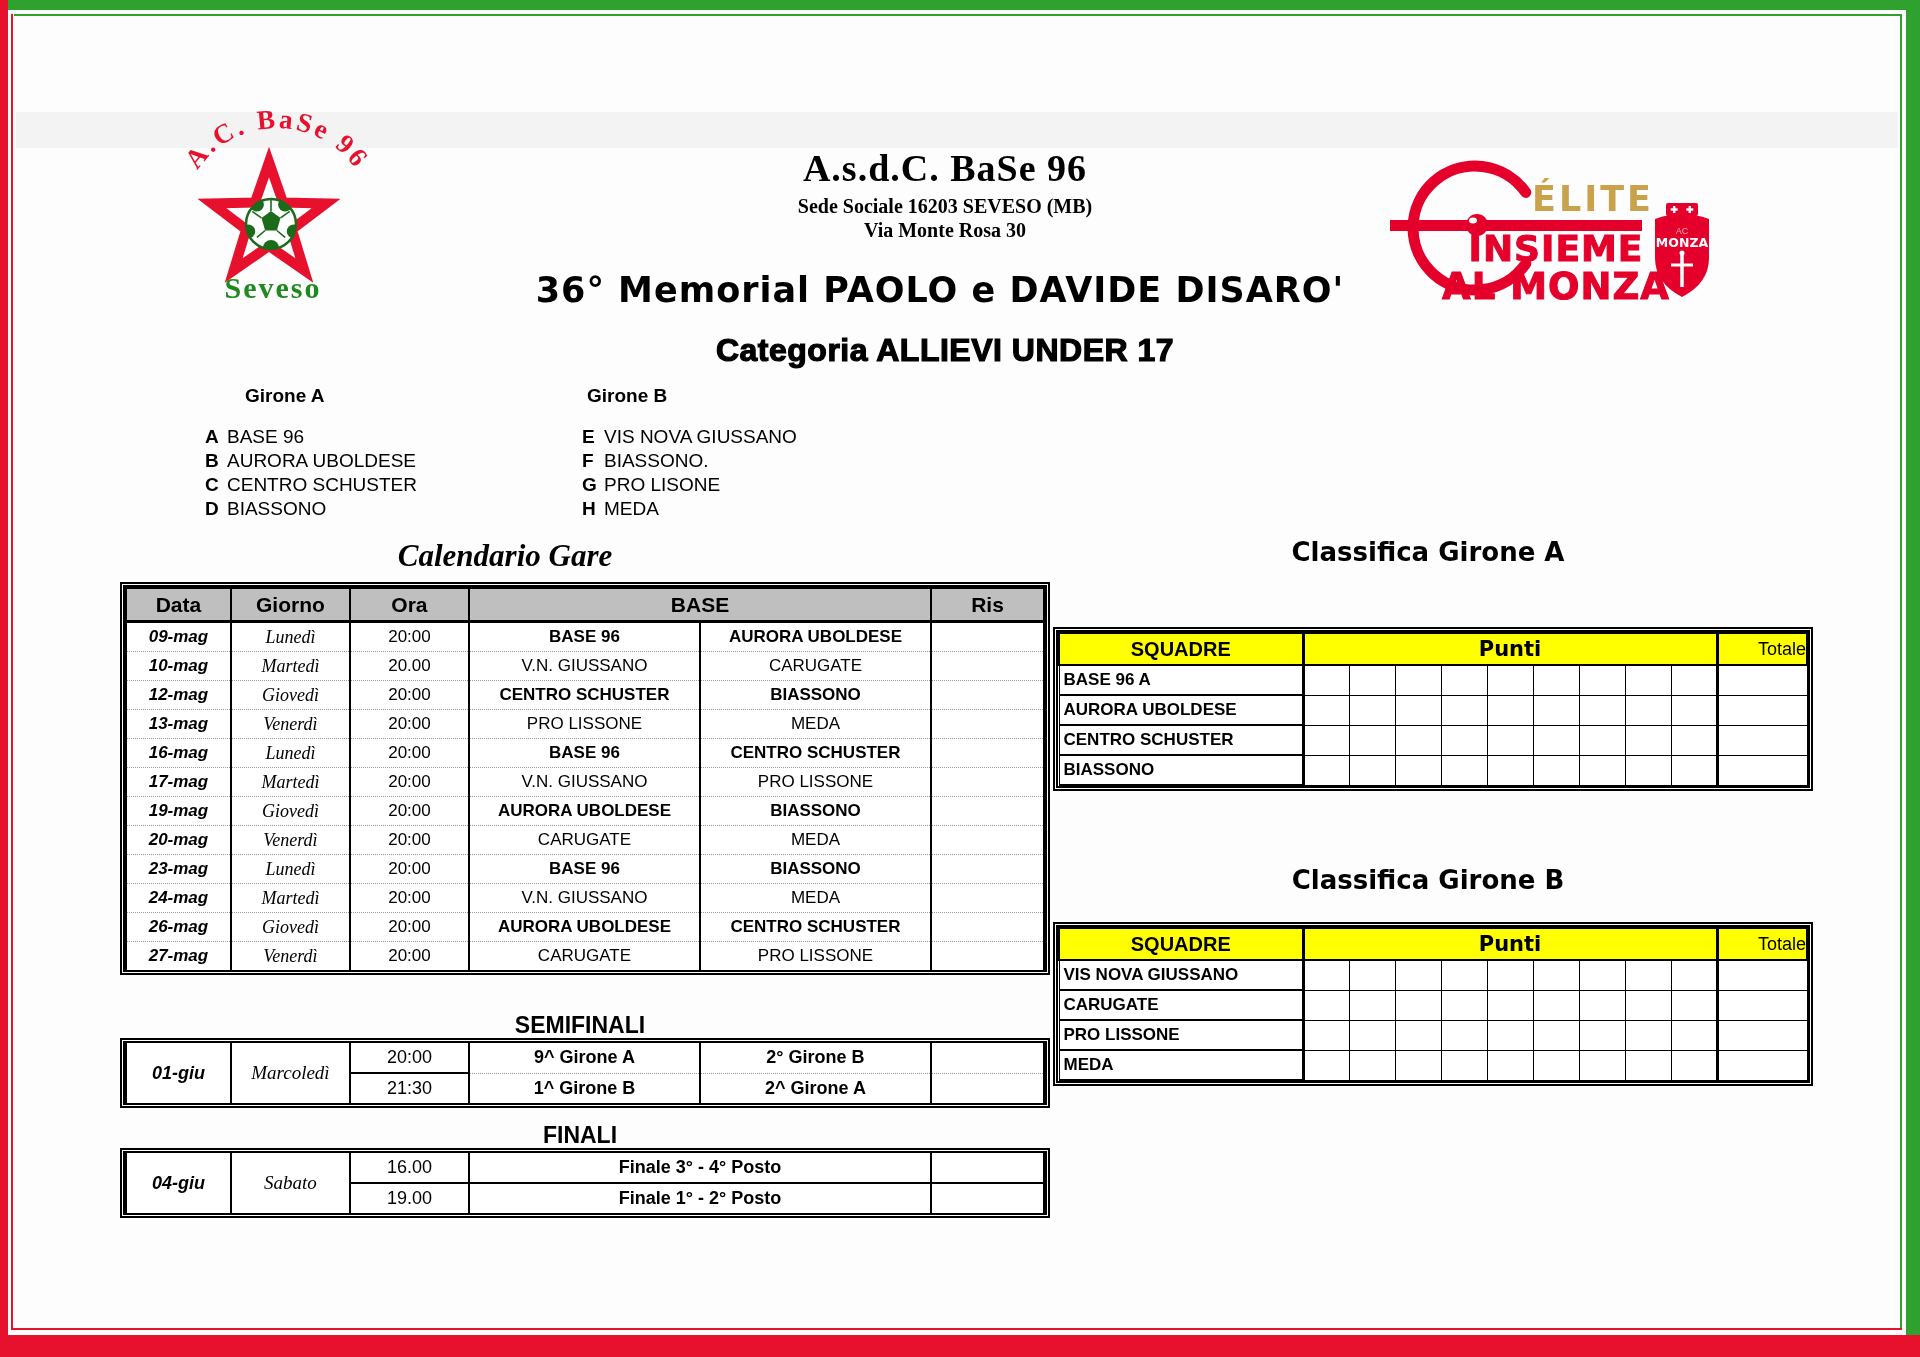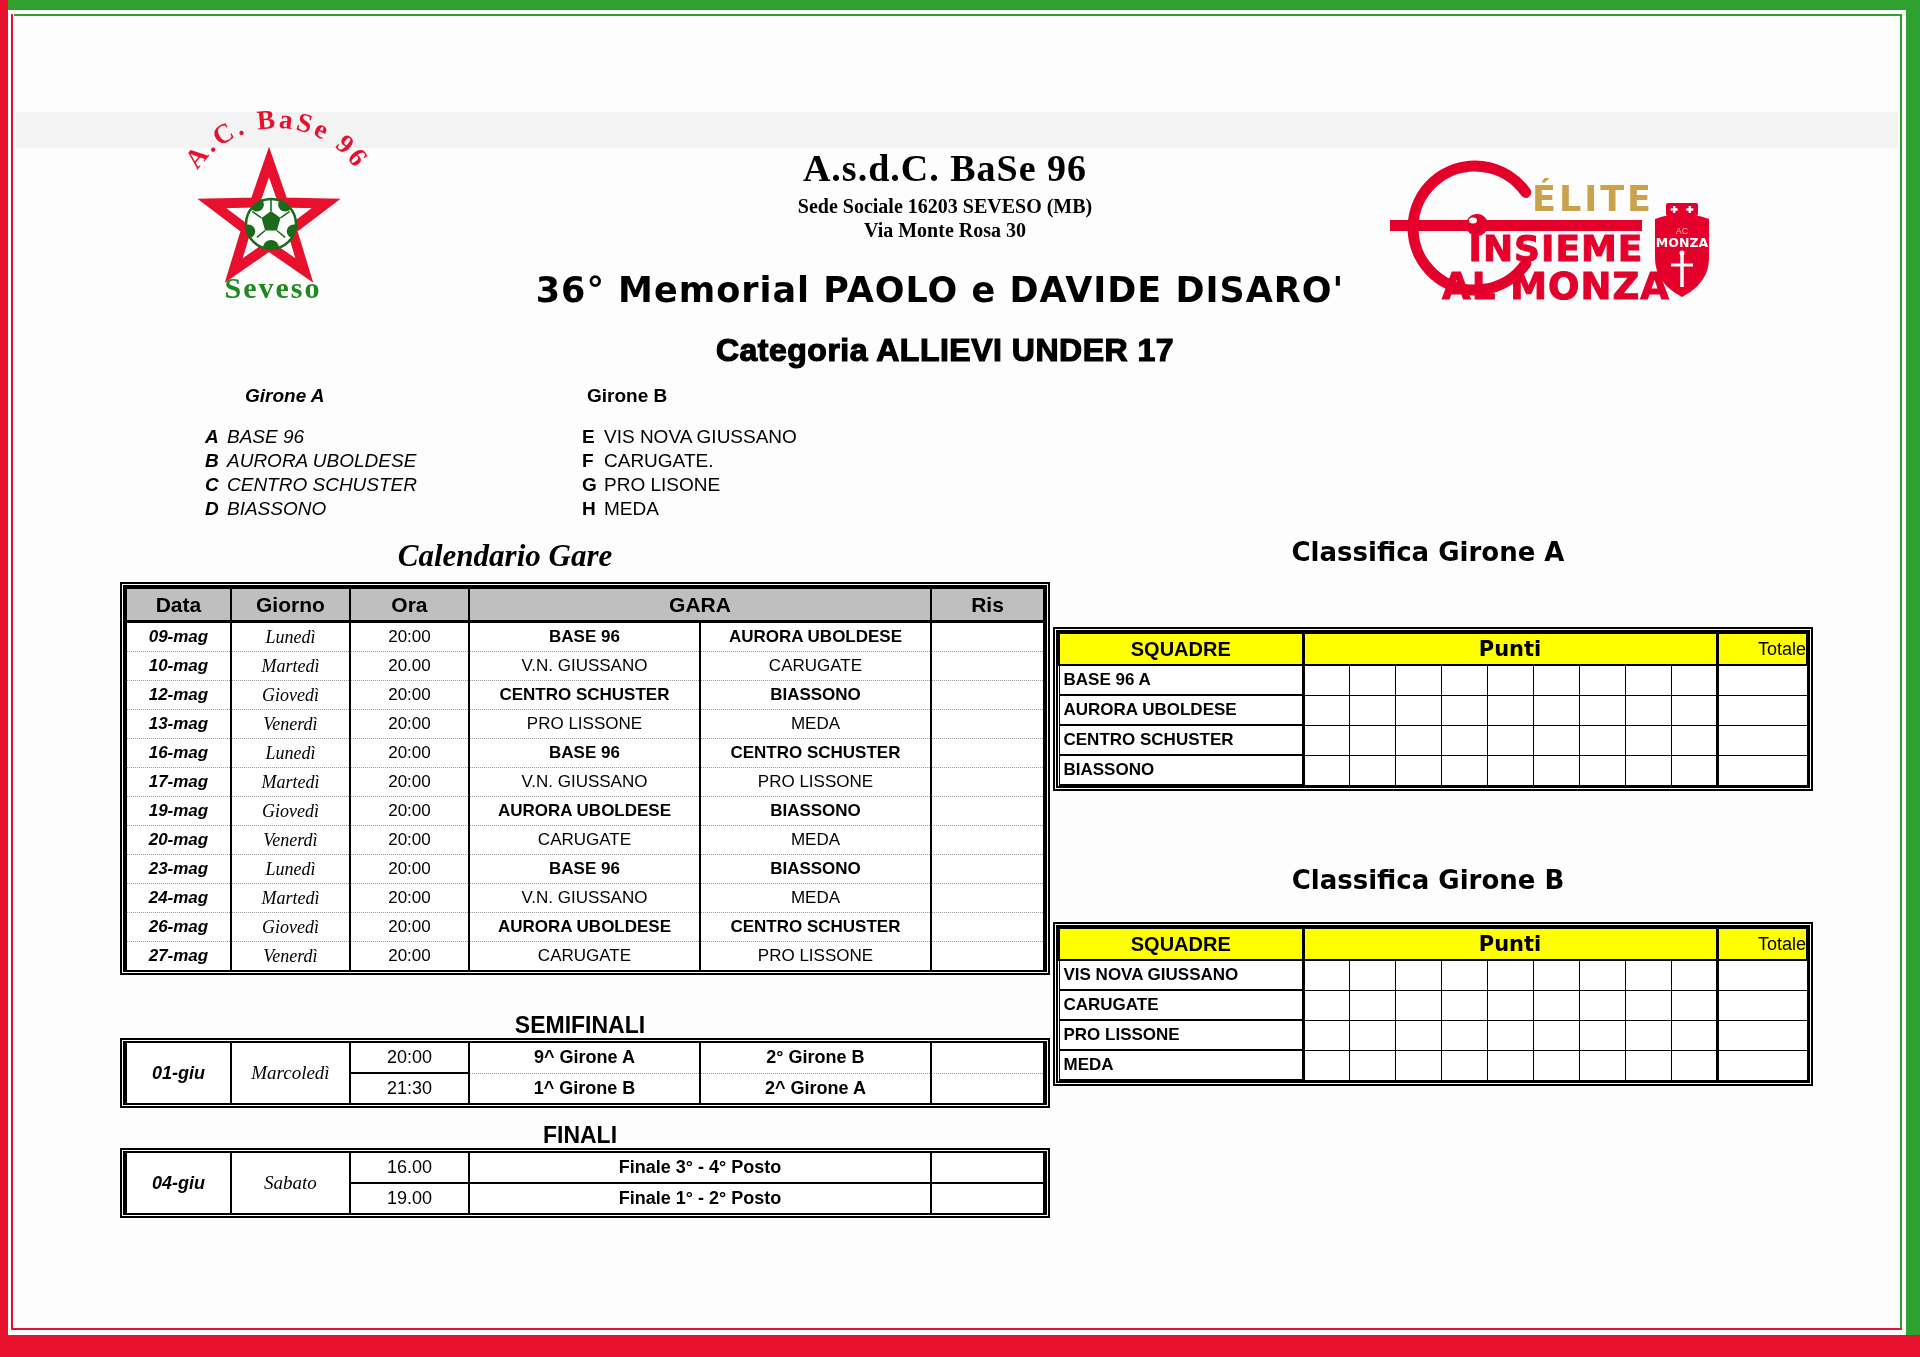--- a/index.html
+++ b/index.html
@@ -24,21 +24,21 @@
   .memorial{position:absolute;left:420px;top:270px;width:1040px;text-align:center;
         font-family:"DejaVu Sans",sans-serif;font-weight:bold;font-size:35px;letter-spacing:1px;}
   .categoria{position:absolute;left:560px;top:332px;width:770px;text-align:center;
         font-size:32px;font-weight:bold;-webkit-text-stroke:1.2px #000;letter-spacing:0.5px;}
   
   .logo-left{position:absolute;left:175px;top:110px;}
   .logo-right{position:absolute;left:1388px;top:148px;}
   
   .group{position:absolute;font-size:19px;}
   .group-title{font-weight:bold;font-size:19px;margin-bottom:18px;}
-  #group-0{left:205px;top:385px;font-style:italic;}
+  #group-0{left:205px;top:385px;}
   #group-0 .group-title{margin-left:40px;}
   #group-1{left:582px;top:385px;}
   #group-1 .group-title{margin-left:5px;}
   .team-row{height:24px;line-height:24px;white-space:nowrap;}
   .t-letter{display:inline-block;width:22px;font-weight:bold;}
   
   .cal-title{position:absolute;left:280px;top:538px;width:450px;text-align:center;
         font-family:"Liberation Serif",serif;font-style:italic;font-weight:bold;font-size:31px;}
   .mini-title{position:absolute;width:920px;left:120px;text-align:center;font-weight:bold;font-size:23px;}
   #semi-title{top:1012px;}
@@ -175,21 +175,21 @@
         <div class="team-row"><span class="t-letter">A</span><span class="t-name">BASE 96</span></div>
         <div class="team-row"><span class="t-letter">B</span><span class="t-name">AURORA UBOLDESE</span></div>
         <div class="team-row"><span class="t-letter">C</span><span class="t-name">CENTRO SCHUSTER</span></div>
         <div class="team-row"><span class="t-letter">D</span><span class="t-name">BIASSONO</span></div>
       </div>
   </div>
   <div class="group" id="group-1">
     <div class="group-title">Girone B</div>
     <div id="group-list-1">
         <div class="team-row"><span class="t-letter">E</span><span class="t-name">VIS NOVA GIUSSANO</span></div>
-        <div class="team-row"><span class="t-letter">F</span><span class="t-name">CARUGATE.</span></div>
+        <div class="team-row"><span class="t-letter">F</span><span class="t-name">BIASSONO.</span></div>
         <div class="team-row"><span class="t-letter">G</span><span class="t-name">PRO LISONE</span></div>
         <div class="team-row"><span class="t-letter">H</span><span class="t-name">MEDA</span></div>
       </div>
   </div>
 
   <div class="cal-title">Calendario Gare</div>
   <div class="tblwrap" id="cal-wrap">
     <table class="cal">
       <colgroup>
         <col style="width:104px">
@@ -197,21 +197,21 @@
           <col style="width:118px">
         <col style="width:229px">
           <col style="width:229px">
           <col style="width:112px">
       </colgroup>
       <thead>
         <tr>
           <th>Data</th>
           <th>Giorno</th>
           <th>Ora</th>
-          <th colspan="2">GARA</th>
+          <th colspan="2">BASE</th>
           <th>Ris</th>
         </tr>
       </thead>
       <tbody id="cal-body">
           <tr class="bold-row">
             <td class="c-data">09-mag</td>
             <td class="c-day">Lunedì</td>
             <td class="c-ora">20:00</td>
             <td class="c-team">BASE 96</td>
             <td class="c-team">AURORA UBOLDESE</td>

